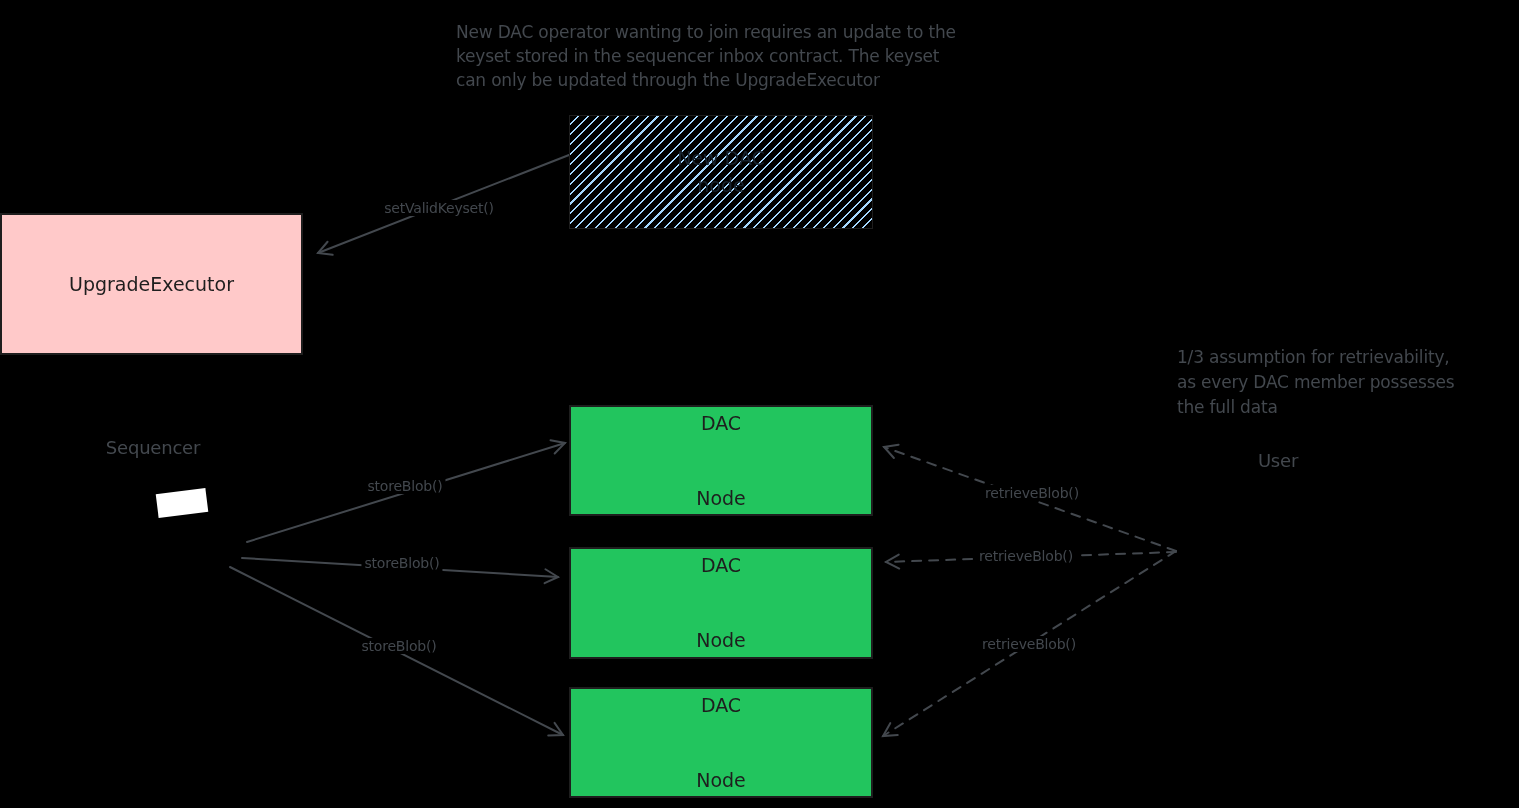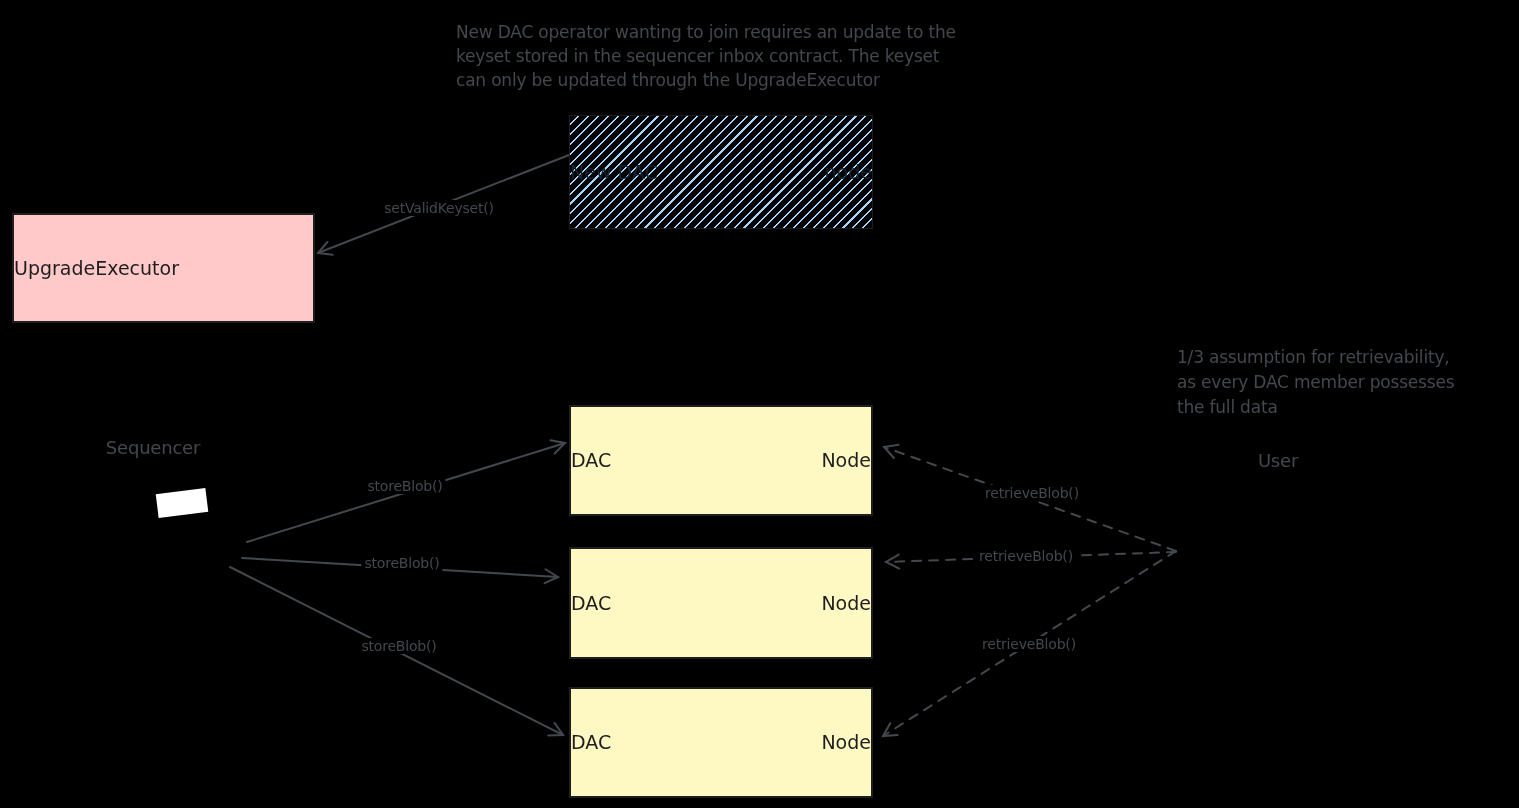--- a/index.html
+++ b/index.html
@@ -13,26 +13,26 @@
   }
   .edge-label{
     position:absolute;transform:translateX(-50%);color:#43484e;font-size:14px;
     white-space:nowrap;background:#000;padding:0 3px;letter-spacing:-0.2px;
   }
   .free-label{
     position:absolute;transform:translateX(-50%);color:#43484e;font-size:18px;
     white-space:nowrap;letter-spacing:-0.2px;
   }
   .box{
-    position:absolute;display:flex;flex-direction:row;align-items:center;
-    justify-content:space-between;text-align:center;box-sizing:border-box;
+    position:absolute;display:flex;flex-direction:column;align-items:center;
+    justify-content:center;text-align:center;box-sizing:border-box;
     border:2px solid #1e1e1e;color:#1e1e1e;font-size:19px;line-height:27px;
   }
   .box.pink{background:#ffc9c9;}
-  .box.blue{background:#fef9c3;gap:48px;}
+  .box.blue{background:#22c55e;gap:48px;}
   .box.hachure{
     background:repeating-linear-gradient(135deg,rgba(0,0,0,0) 0 5.5px,#a5d8ff 5.5px 7px);
     border:1.5px solid #1e1e1e;color:#16222e;
   }
   .laptop-screen{
     position:absolute;left:157px;top:491px;width:50px;height:24px;background:#ffffff;
     transform:rotate(-7deg);
   }
   svg.arrows{position:absolute;left:0;top:0;}
   svg.arrows path{stroke:#43484e;stroke-width:2;fill:none;stroke-linecap:round;}
@@ -68,21 +68,21 @@
   <div class="free-label" style="left:153px;top:437px">Sequencer</div>
   <div class="free-label" style="left:1278px;top:450px">User</div>
 
   <div class="laptop-screen"></div>
 
   <div class="box hachure" style="left:569px;top:115px;width:304px;height:114px">
     <span>New DAC</span>
     <span>node</span>
   </div>
 
-  <div class="box pink" style="left:12px;top:213px;width:303px;height:110px">
+  <div class="box pink" style="left:0;top:213px;width:303px;height:142px">
     <span>UpgradeExecutor</span>
   </div>
 
   <div class="box blue" style="left:569px;top:405px;width:304px;height:111px">
     <span>DAC</span>
     <span>Node</span>
   </div>
 
   <div class="box blue" style="left:569px;top:547px;width:304px;height:112px">
     <span>DAC</span>

